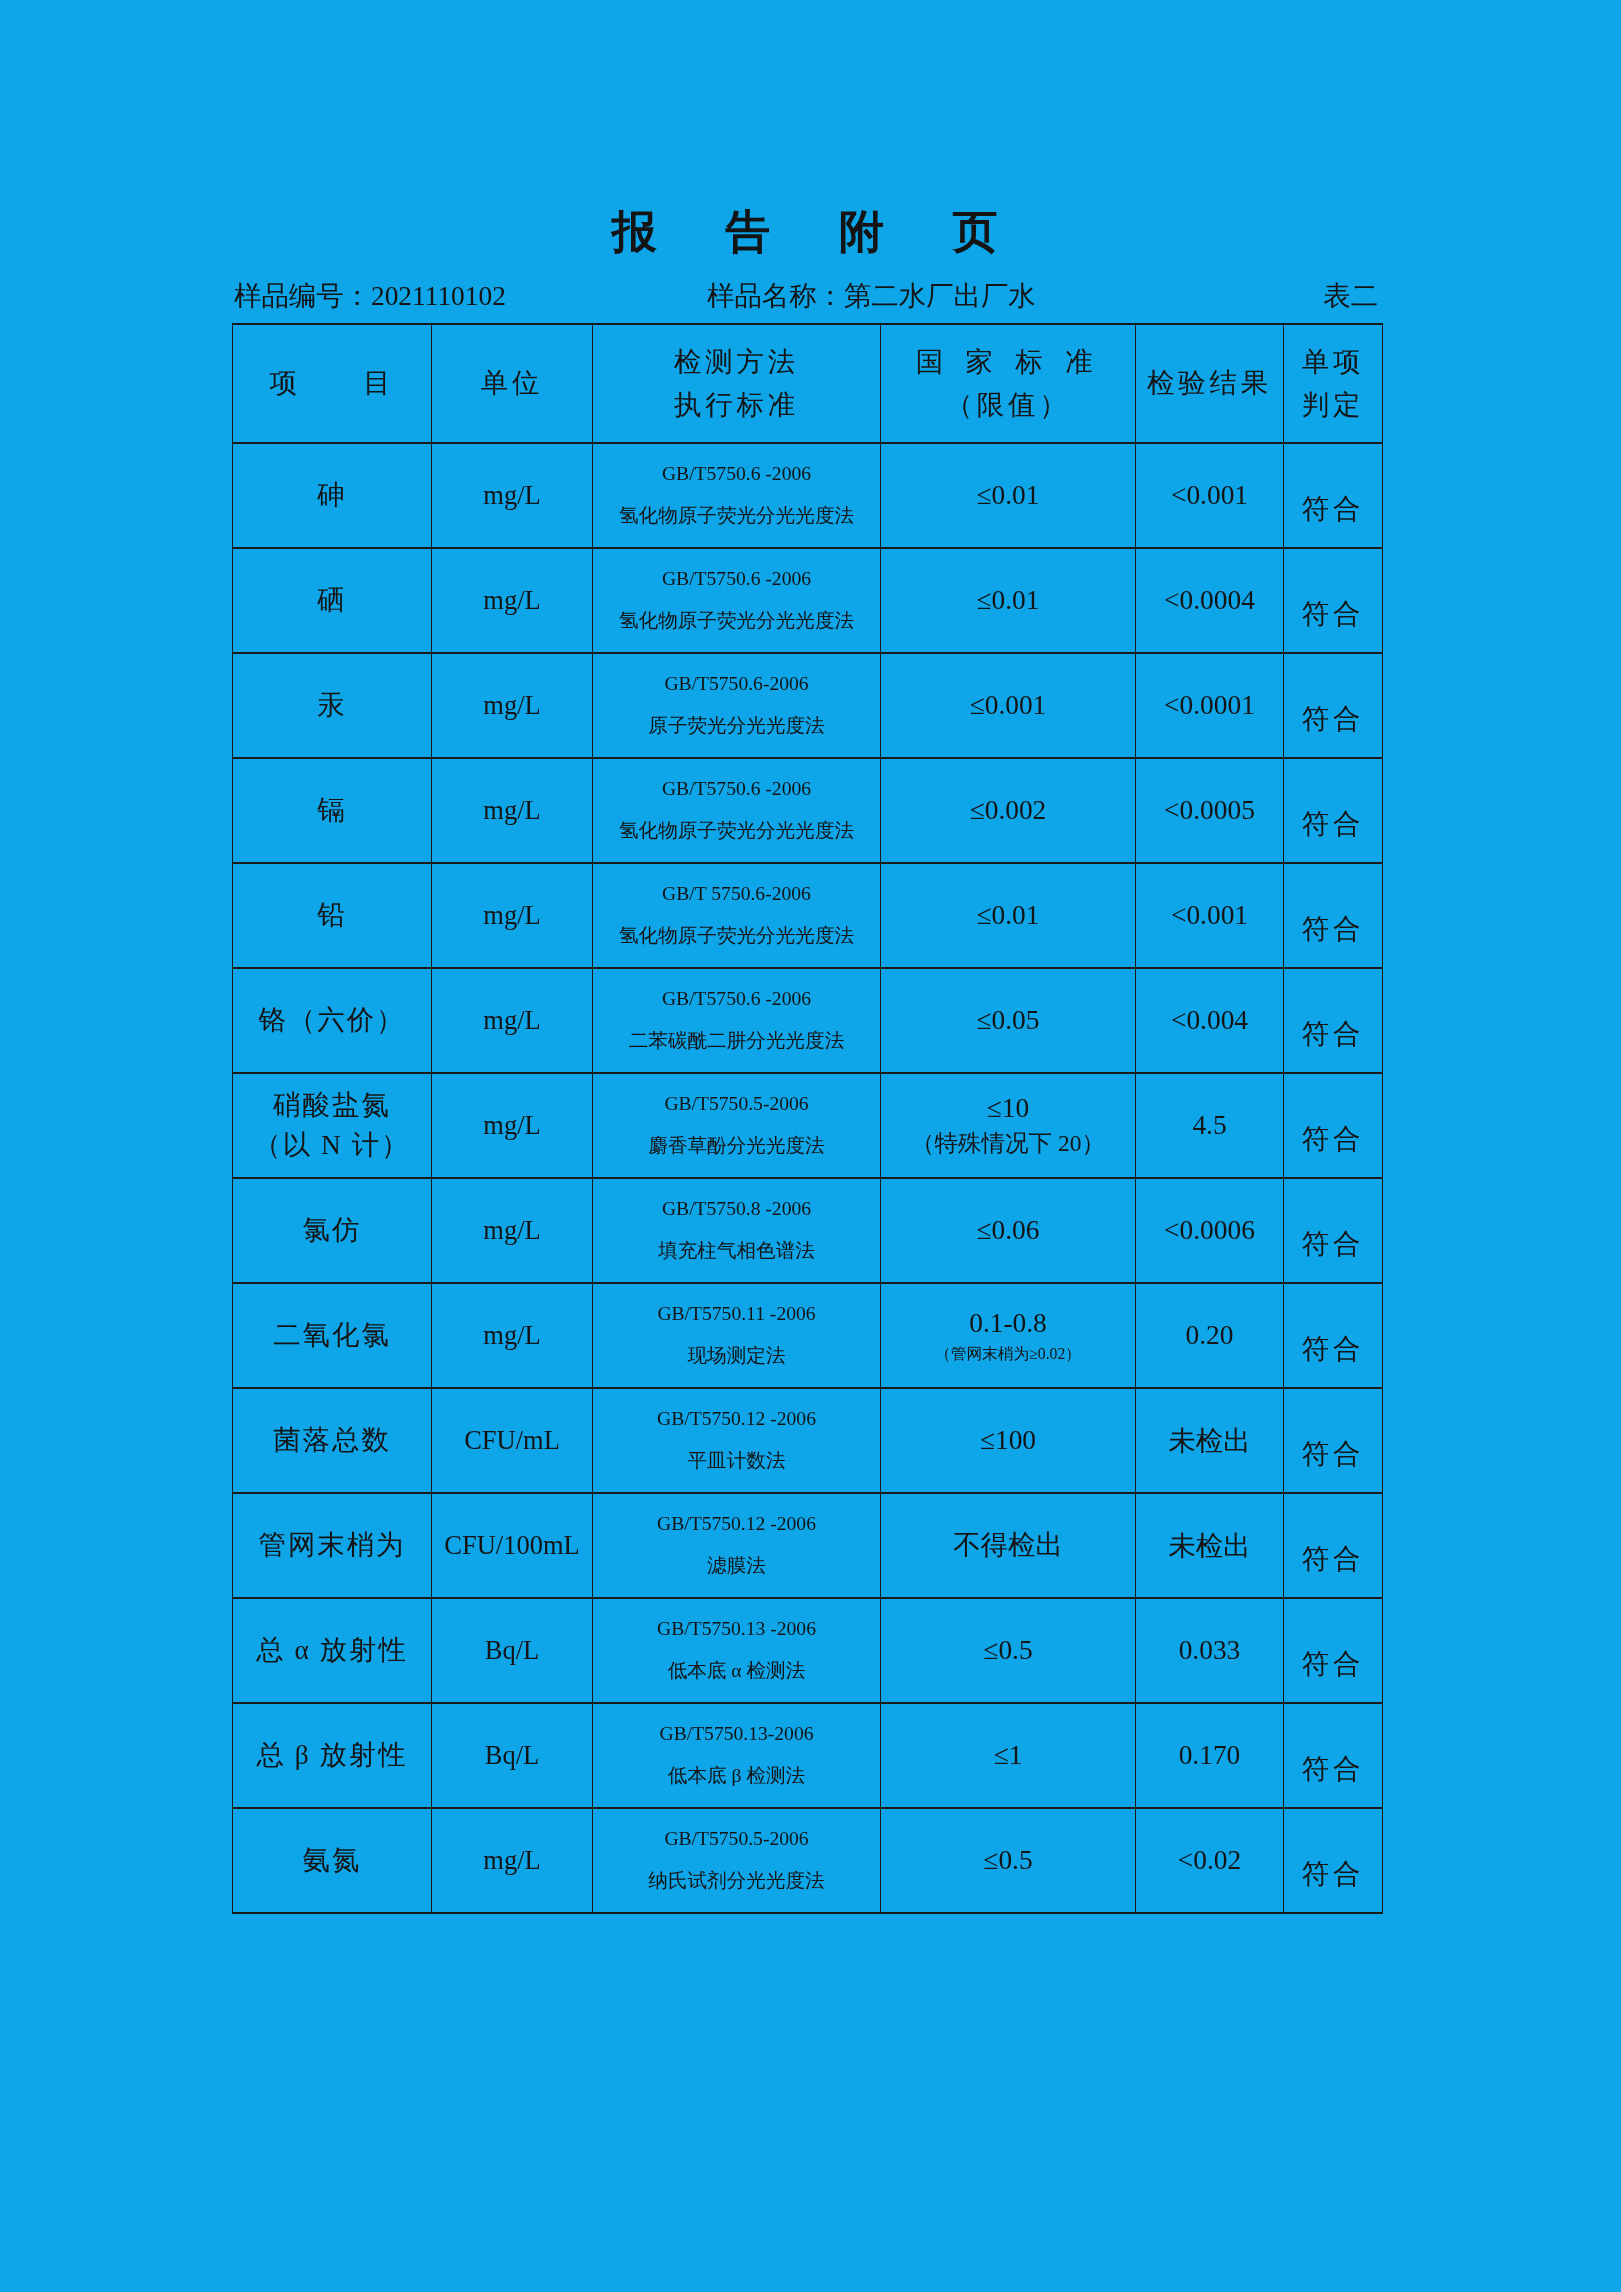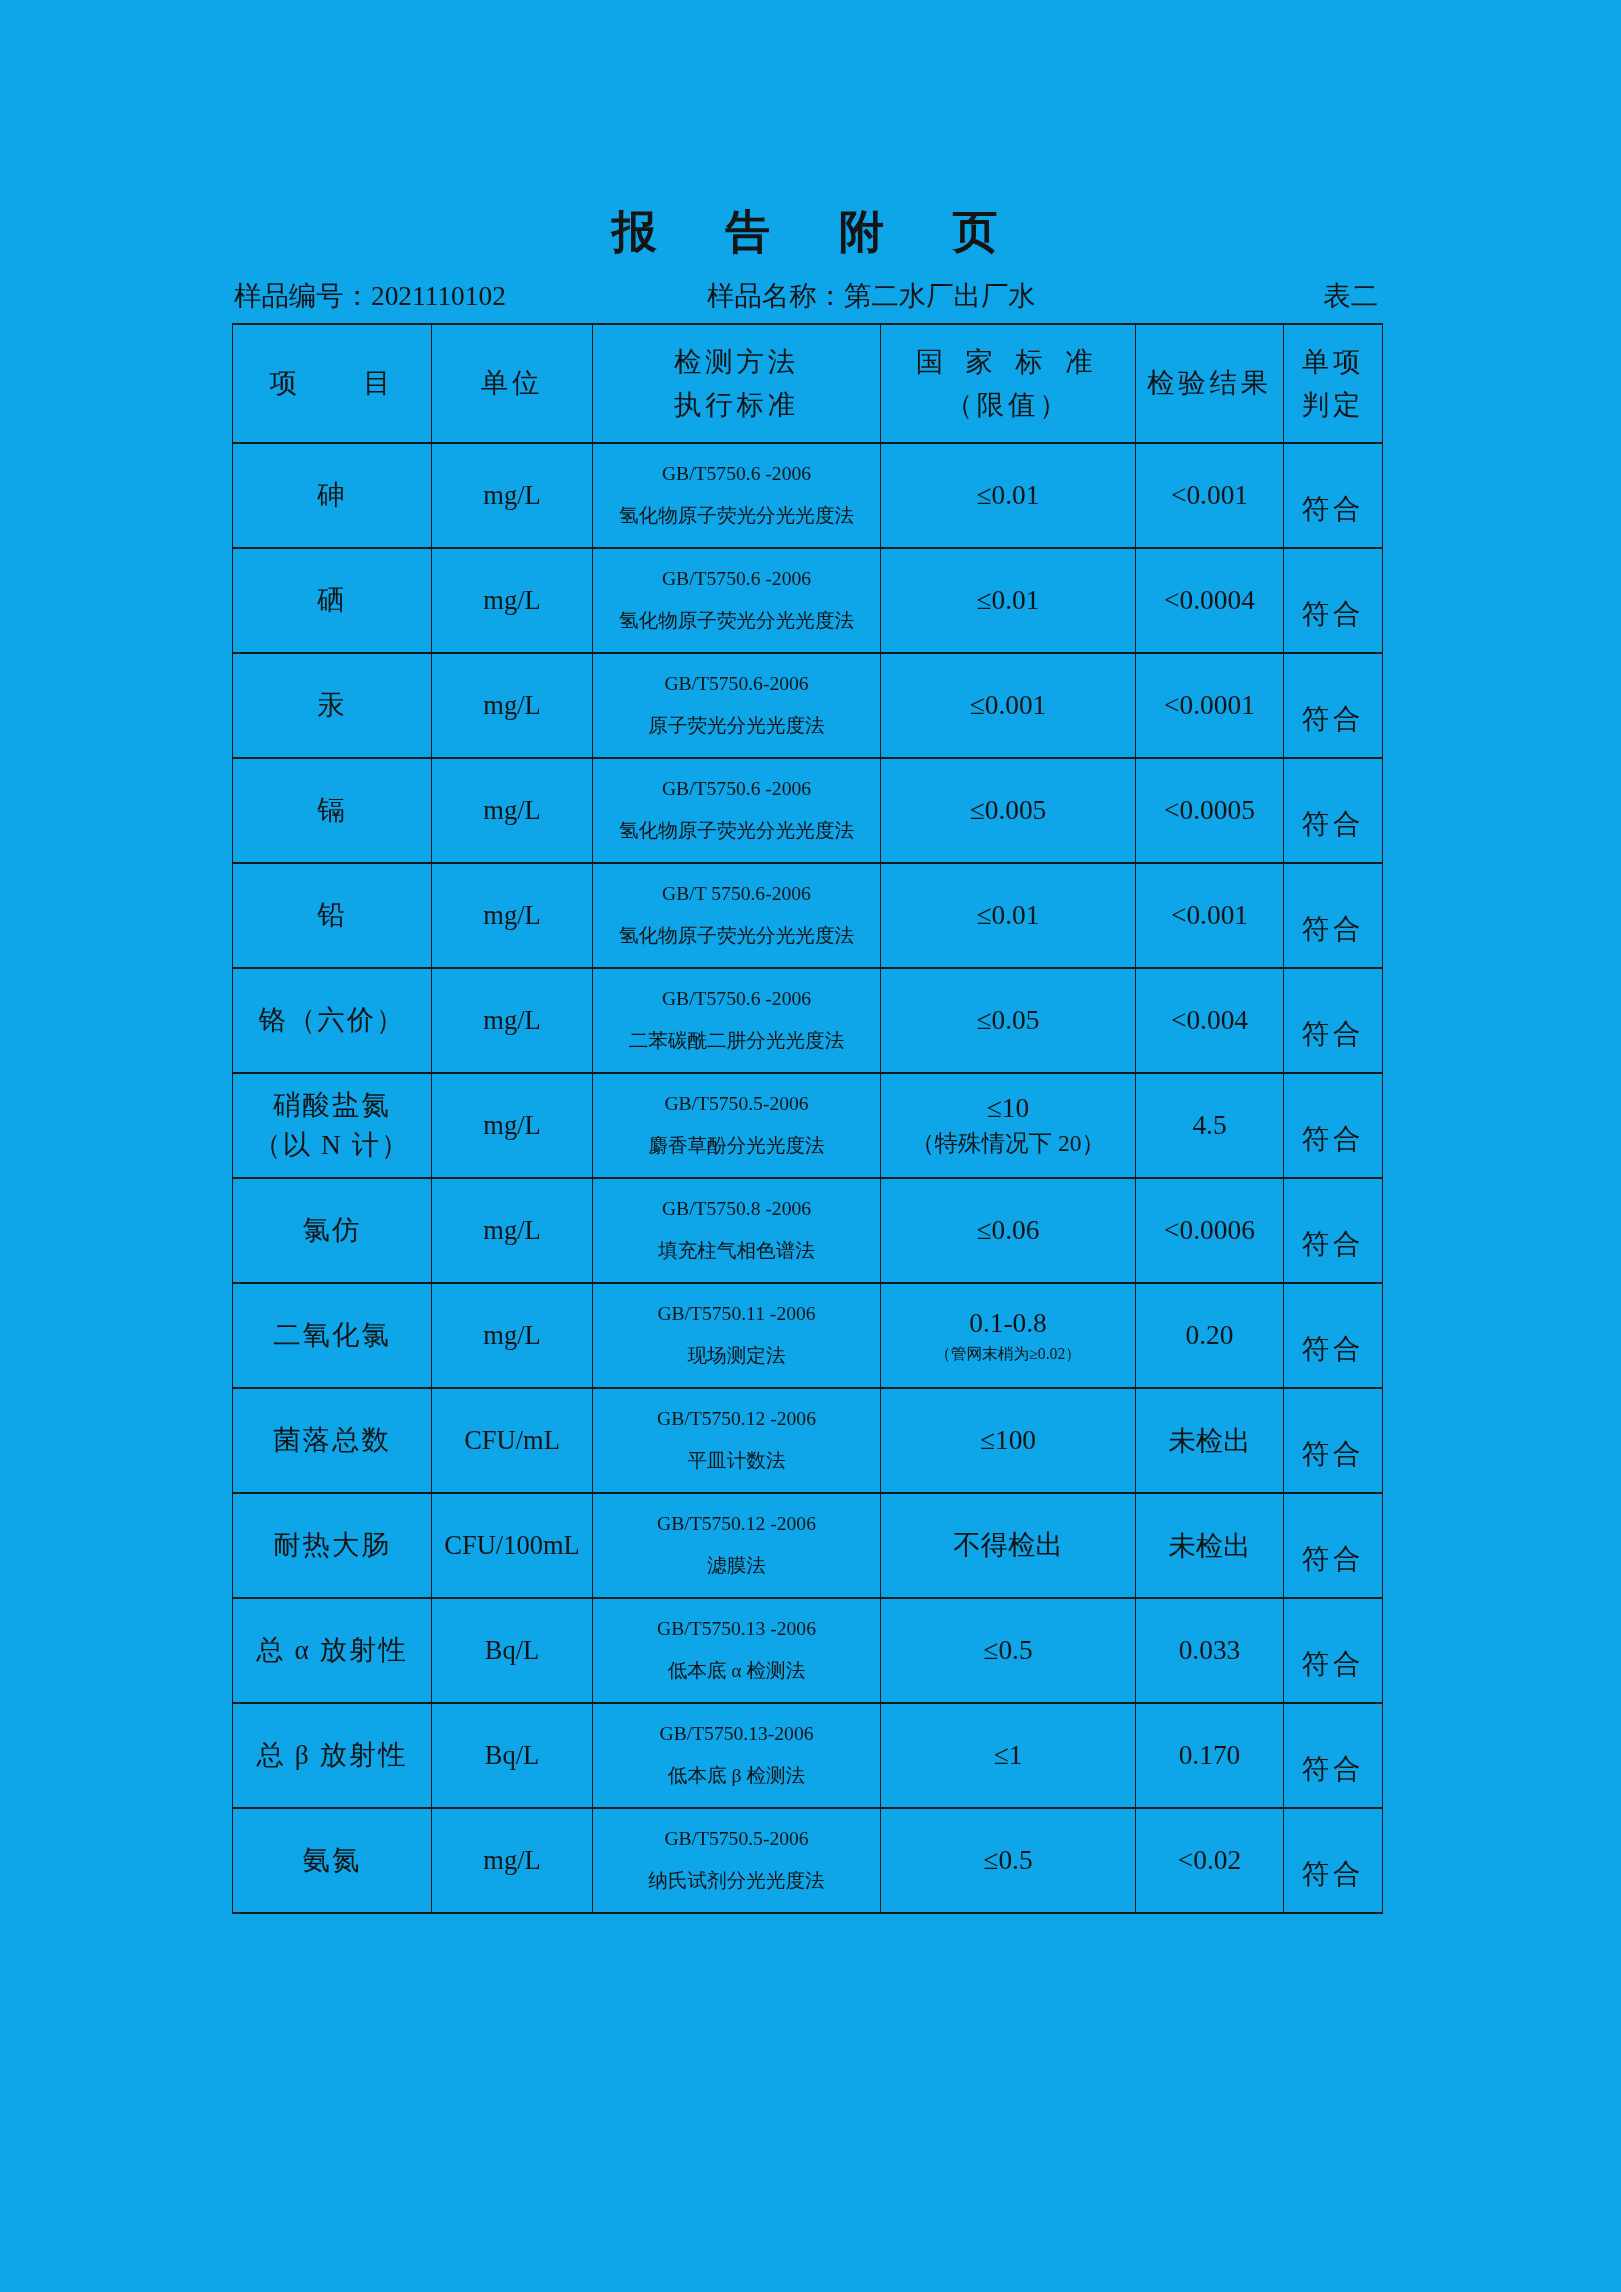--- a/index.html
+++ b/index.html
@@ -220,21 +220,21 @@
             <div class="cell-unit">mg/L</div>
           </td>
       <td>
             <div class="cell-method">
               <div>GB/T5750.6 -2006</div>
               <div>氢化物原子荧光分光光度法</div>
             </div>
           </td>
       <td>
             <div class="cell-limit">
-              <div>≤0.005</div>
+              <div>≤0.002</div>
             </div>
           </td>
       <td>
             <div class="cell-result">&lt;0.0005</div>
           </td>
       <td>
             <div class="cell-judgment">符合</div>
           </td>
     </tr>
 
@@ -406,21 +406,21 @@
             <div class="cell-result">未检出</div>
           </td>
       <td>
             <div class="cell-judgment">符合</div>
           </td>
     </tr>
 
     <tr>
       <td>
             <div class="cell-item">
-              <div>耐热大肠</div>
+              <div>管网末梢为</div>
             </div>
           </td>
       <td>
             <div class="cell-unit">CFU/100mL</div>
           </td>
       <td>
             <div class="cell-method">
               <div>GB/T5750.12 -2006</div>
               <div>滤膜法</div>
             </div>

